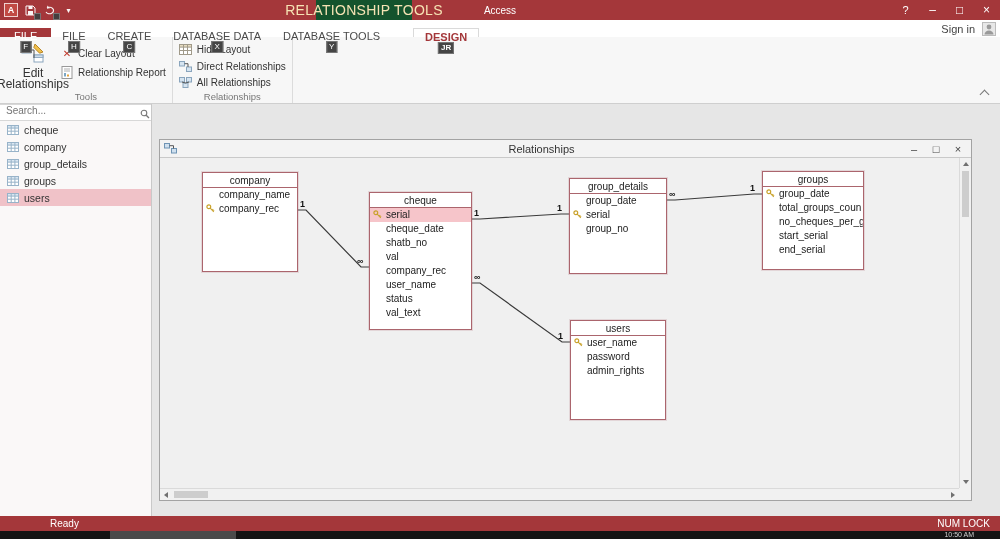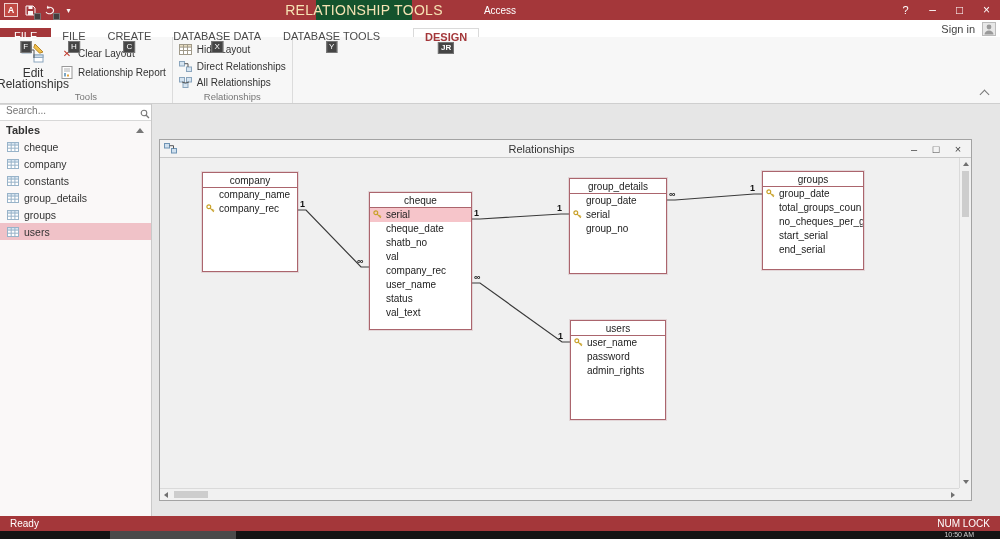--- a/index.html
+++ b/index.html
@@ -85,21 +85,21 @@
   .sb-arrow{position:absolute;width:12px;height:12px;display:flex;align-items:center;justify-content:center;}
   .tri-up{width:0;height:0;border-left:3px solid transparent;border-right:3px solid transparent;border-bottom:4px solid #707070;}
   .tri-down{width:0;height:0;border-left:3px solid transparent;border-right:3px solid transparent;border-top:4px solid #707070;}
   .tri-left{width:0;height:0;border-top:3px solid transparent;border-bottom:3px solid transparent;border-right:4px solid #707070;}
   .tri-right{width:0;height:0;border-top:3px solid transparent;border-bottom:3px solid transparent;border-left:4px solid #707070;}
   .vthumb{position:absolute;top:13px;left:2px;right:2px;height:46px;background:#cdcdcd;}
   .hthumb{position:absolute;left:14px;top:2px;bottom:2px;width:34px;background:#cdcdcd;}
 
   
   .statusbar{height:15px;background:#a4373a;color:#fff;display:flex;align-items:center;font-size:10px;padding:0 10px;flex:0 0 auto;}
-  .statusbar .sleft{flex:1;}
+  .statusbar .sleft{flex:1;margin-left:40px;}
   .taskstrip{height:8px;background:#141414;position:relative;flex:0 0 auto;}
   .task-seg{position:absolute;left:110px;top:0;width:126px;height:8px;background:#4a4a4a;}
   .task-time{position:absolute;right:26px;top:0;font-size:7px;line-height:8px;color:#cfcfcf;}
 </style>
 </head>
 <body>
 
 <div class="screen">
 
   <div class="titlebar">
@@ -236,24 +236,20 @@
     <div class="navpane">
       <div class="search-row">
         <input type="text" placeholder="Search..." style="">
         <span>
           <svg width="10" height="10" viewBox="0 0 10 10">
               <circle cx="4" cy="4" r="2.8" fill="none" stroke="#777" stroke-width="1.1"></circle>
               <line x1="6.2" y1="6.2" x2="9" y2="9" stroke="#777" stroke-width="1.3"></line>
             </svg>
         </span>
       </div>
-      <div class="section-row">
-        <span>Tables</span>
-        <span class="chev-up"></span>
-      </div>
       <div id="nav-items">
           <div class="nav-item">
             <span class="nav-item-icon">
               <svg width="12" height="10" viewBox="0 0 12 10">
                 <rect x="0.5" y="0.5" width="11" height="9" fill="#fff" stroke="#98b3c9"></rect>
                 <rect x="0.5" y="0.5" width="11" height="2.6" fill="#d9e6f2" stroke="#98b3c9"></rect>
                 <line x1="4.2" y1="0.5" x2="4.2" y2="9.5" stroke="#98b3c9"></line>
                 <line x1="7.9" y1="0.5" x2="7.9" y2="9.5" stroke="#98b3c9"></line>
                 <line x1="0.5" y1="6.2" x2="11.5" y2="6.2" stroke="#98b3c9"></line>
               </svg>
@@ -264,32 +260,20 @@
             <span class="nav-item-icon">
               <svg width="12" height="10" viewBox="0 0 12 10">
                 <rect x="0.5" y="0.5" width="11" height="9" fill="#fff" stroke="#98b3c9"></rect>
                 <rect x="0.5" y="0.5" width="11" height="2.6" fill="#d9e6f2" stroke="#98b3c9"></rect>
                 <line x1="4.2" y1="0.5" x2="4.2" y2="9.5" stroke="#98b3c9"></line>
                 <line x1="7.9" y1="0.5" x2="7.9" y2="9.5" stroke="#98b3c9"></line>
                 <line x1="0.5" y1="6.2" x2="11.5" y2="6.2" stroke="#98b3c9"></line>
               </svg>
             </span>
             <span>company</span>
-          </div>
-          <div class="nav-item">
-            <span class="nav-item-icon">
-              <svg width="12" height="10" viewBox="0 0 12 10">
-                <rect x="0.5" y="0.5" width="11" height="9" fill="#fff" stroke="#98b3c9"></rect>
-                <rect x="0.5" y="0.5" width="11" height="2.6" fill="#d9e6f2" stroke="#98b3c9"></rect>
-                <line x1="4.2" y1="0.5" x2="4.2" y2="9.5" stroke="#98b3c9"></line>
-                <line x1="7.9" y1="0.5" x2="7.9" y2="9.5" stroke="#98b3c9"></line>
-                <line x1="0.5" y1="6.2" x2="11.5" y2="6.2" stroke="#98b3c9"></line>
-              </svg>
-            </span>
-            <span>constants</span>
           </div>
           <div class="nav-item">
             <span class="nav-item-icon">
               <svg width="12" height="10" viewBox="0 0 12 10">
                 <rect x="0.5" y="0.5" width="11" height="9" fill="#fff" stroke="#98b3c9"></rect>
                 <rect x="0.5" y="0.5" width="11" height="2.6" fill="#d9e6f2" stroke="#98b3c9"></rect>
                 <line x1="4.2" y1="0.5" x2="4.2" y2="9.5" stroke="#98b3c9"></line>
                 <line x1="7.9" y1="0.5" x2="7.9" y2="9.5" stroke="#98b3c9"></line>
                 <line x1="0.5" y1="6.2" x2="11.5" y2="6.2" stroke="#98b3c9"></line>
               </svg>

